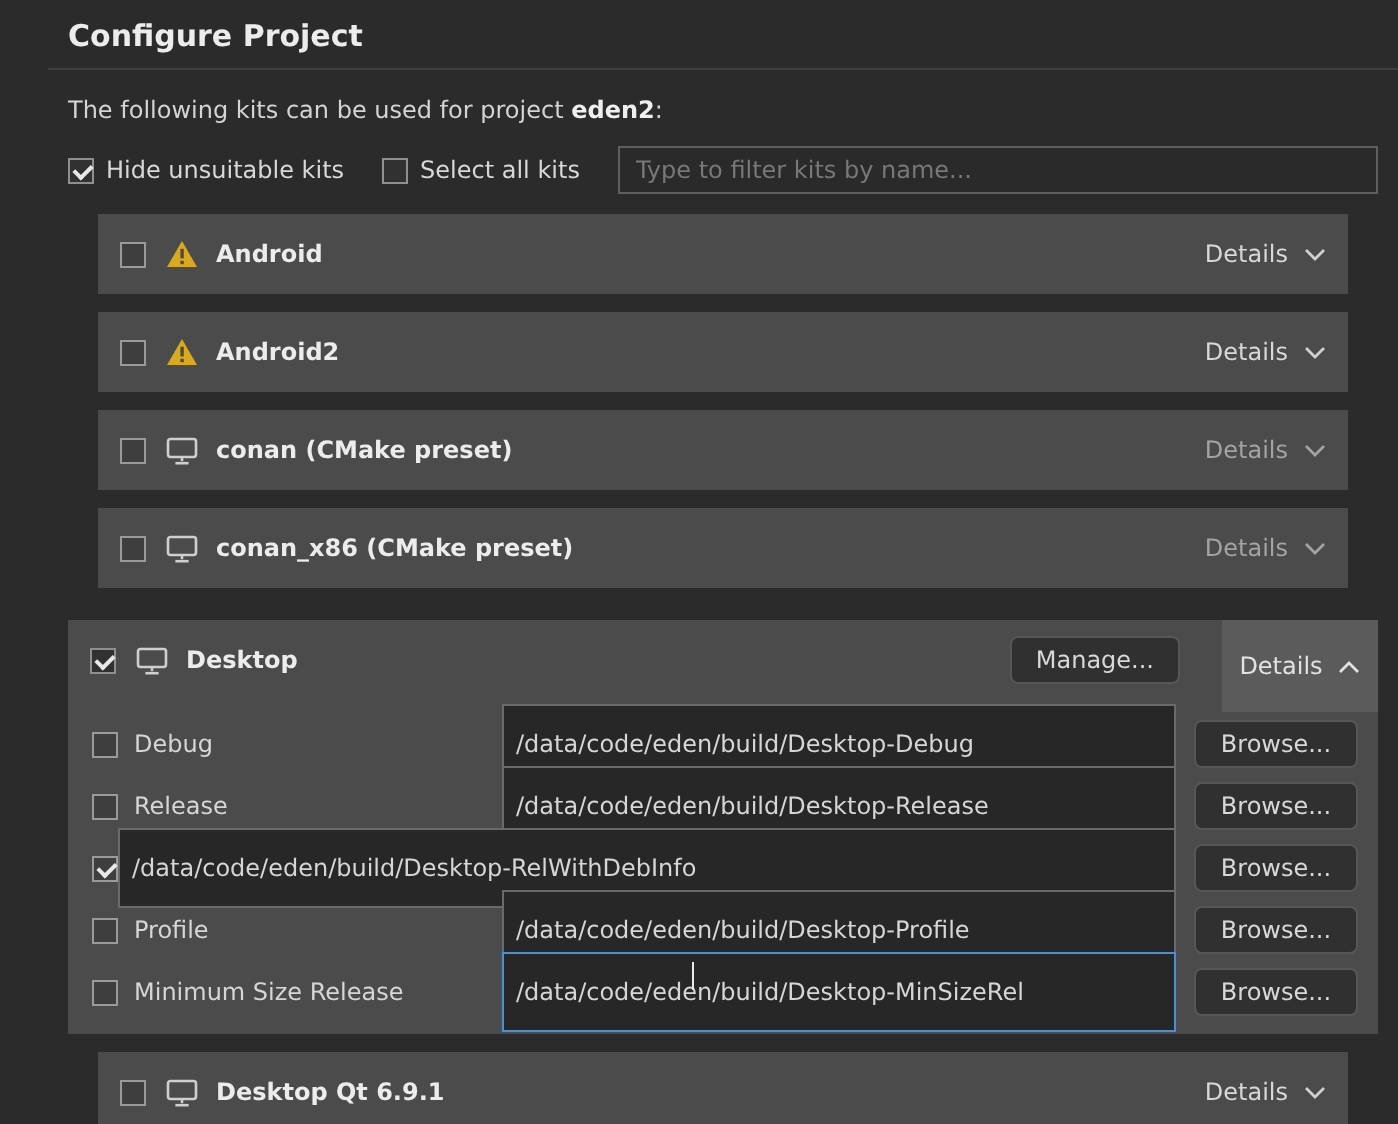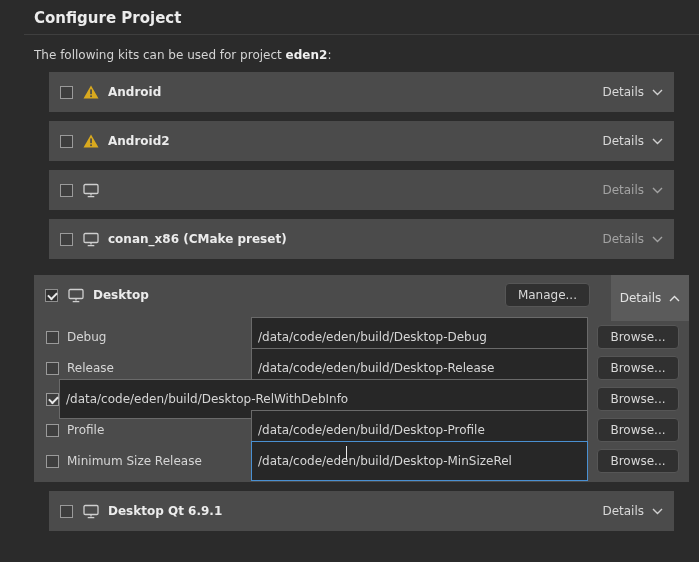--- a/index.html
+++ b/index.html
@@ -77,20 +77,31 @@
 
 <div id="app">
 
   <div class="title">Configure Project</div>
 
   <div class="intro">
     <span>The following kits can be used for project</span>
     <b>eden2</b><span>:</span>
   </div>
 
+  <div class="controls">
+    <span class="cb-group">
+      <span class="cb checked"></span>
+      <span class="cb-label">Hide unsuitable kits</span>
+    </span>
+    <span class="cb-group">
+      <span class="cb"></span>
+      <span class="cb-label">Select all kits</span>
+    </span>
+    <input class="filter-input" placeholder="Type to filter kits by name..." style="">
+  </div>
 
   <div class="kit-list">
 
     <div class="kit-row">
       <span class="cb"></span>
       <span class="kit-icon">
         <svg width="16" height="14" viewBox="0 0 16 14">
             <path d="M8 .5 L15.5 13.5 H.5 Z" fill="#d9a91e"></path>
             <rect x="7.2" y="4.4" width="1.7" height="4.8" fill="#4b4b4b"></rect>
             <rect x="7.2" y="10.4" width="1.7" height="1.7" fill="#4b4b4b"></rect>
@@ -125,20 +136,21 @@
 
     <div class="kit-row">
       <span class="cb"></span>
       <span class="kit-icon">
         <svg width="16" height="15" viewBox="0 0 16 15" fill="none" stroke="#cfcfcf" stroke-width="1.3">
             <rect x="1" y="1.5" width="14" height="9" rx="1.2"></rect>
             <path d="M8 10.5 V12.6"></path>
             <path d="M4.7 13.6 H11.3"></path>
           </svg>
       </span>
+      <span class="kit-name">conan (CMake preset)</span>
       <span class="details-btn dim">
         <span>Details</span>
         <svg class="chev" width="11" height="7" viewBox="0 0 11 7" fill="none" stroke="#a3a3a3" stroke-width="1.4">
             <path d="M1 1 L5.5 5.5 L10 1"></path>
           </svg>
       </span>
     </div>
 
     <div class="kit-row">
       <span class="cb"></span>

